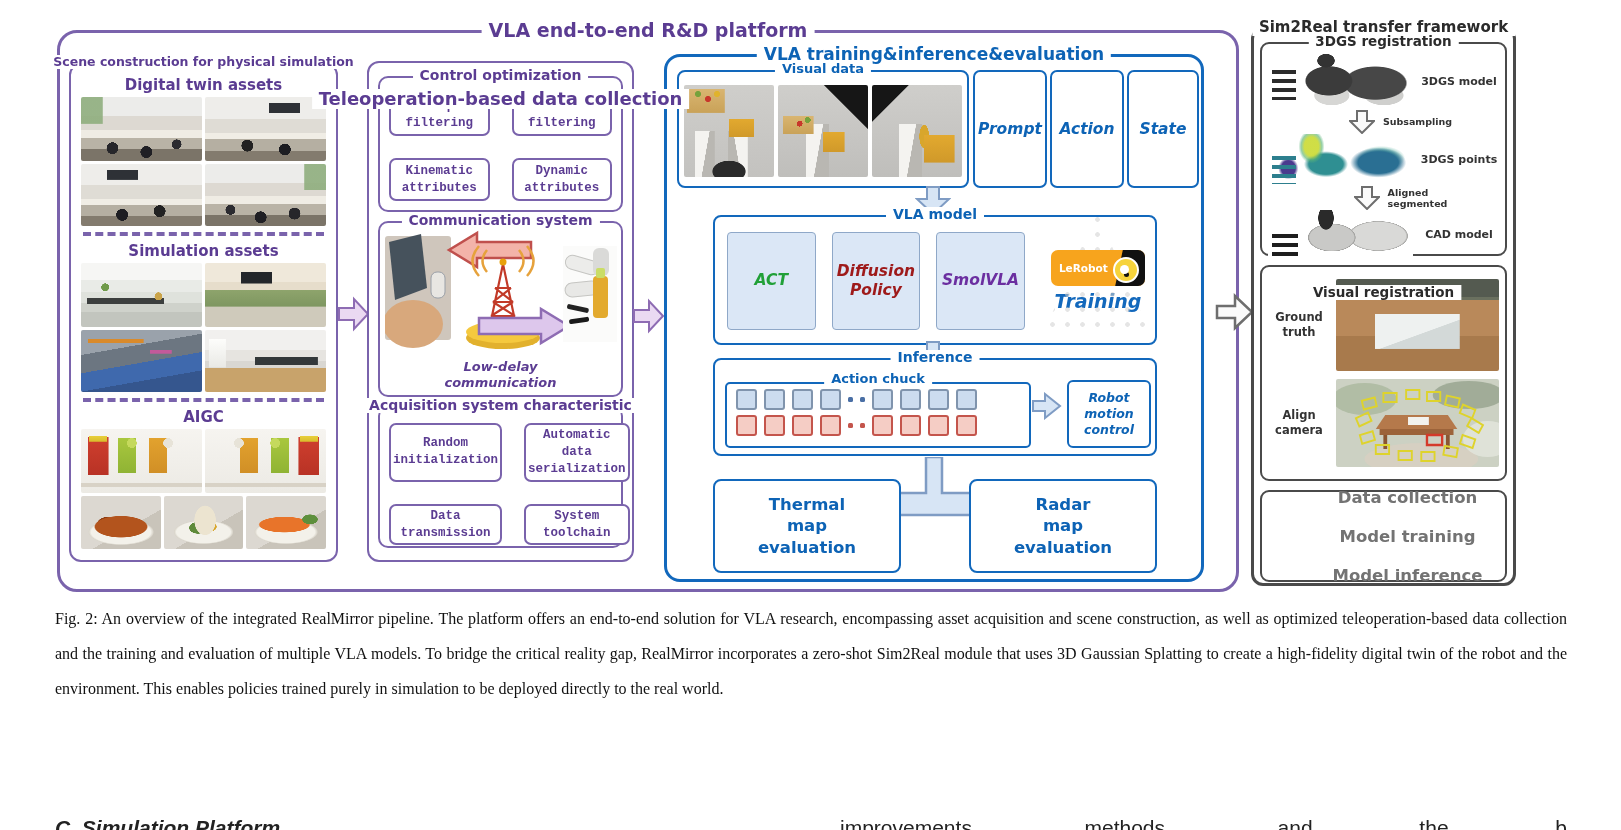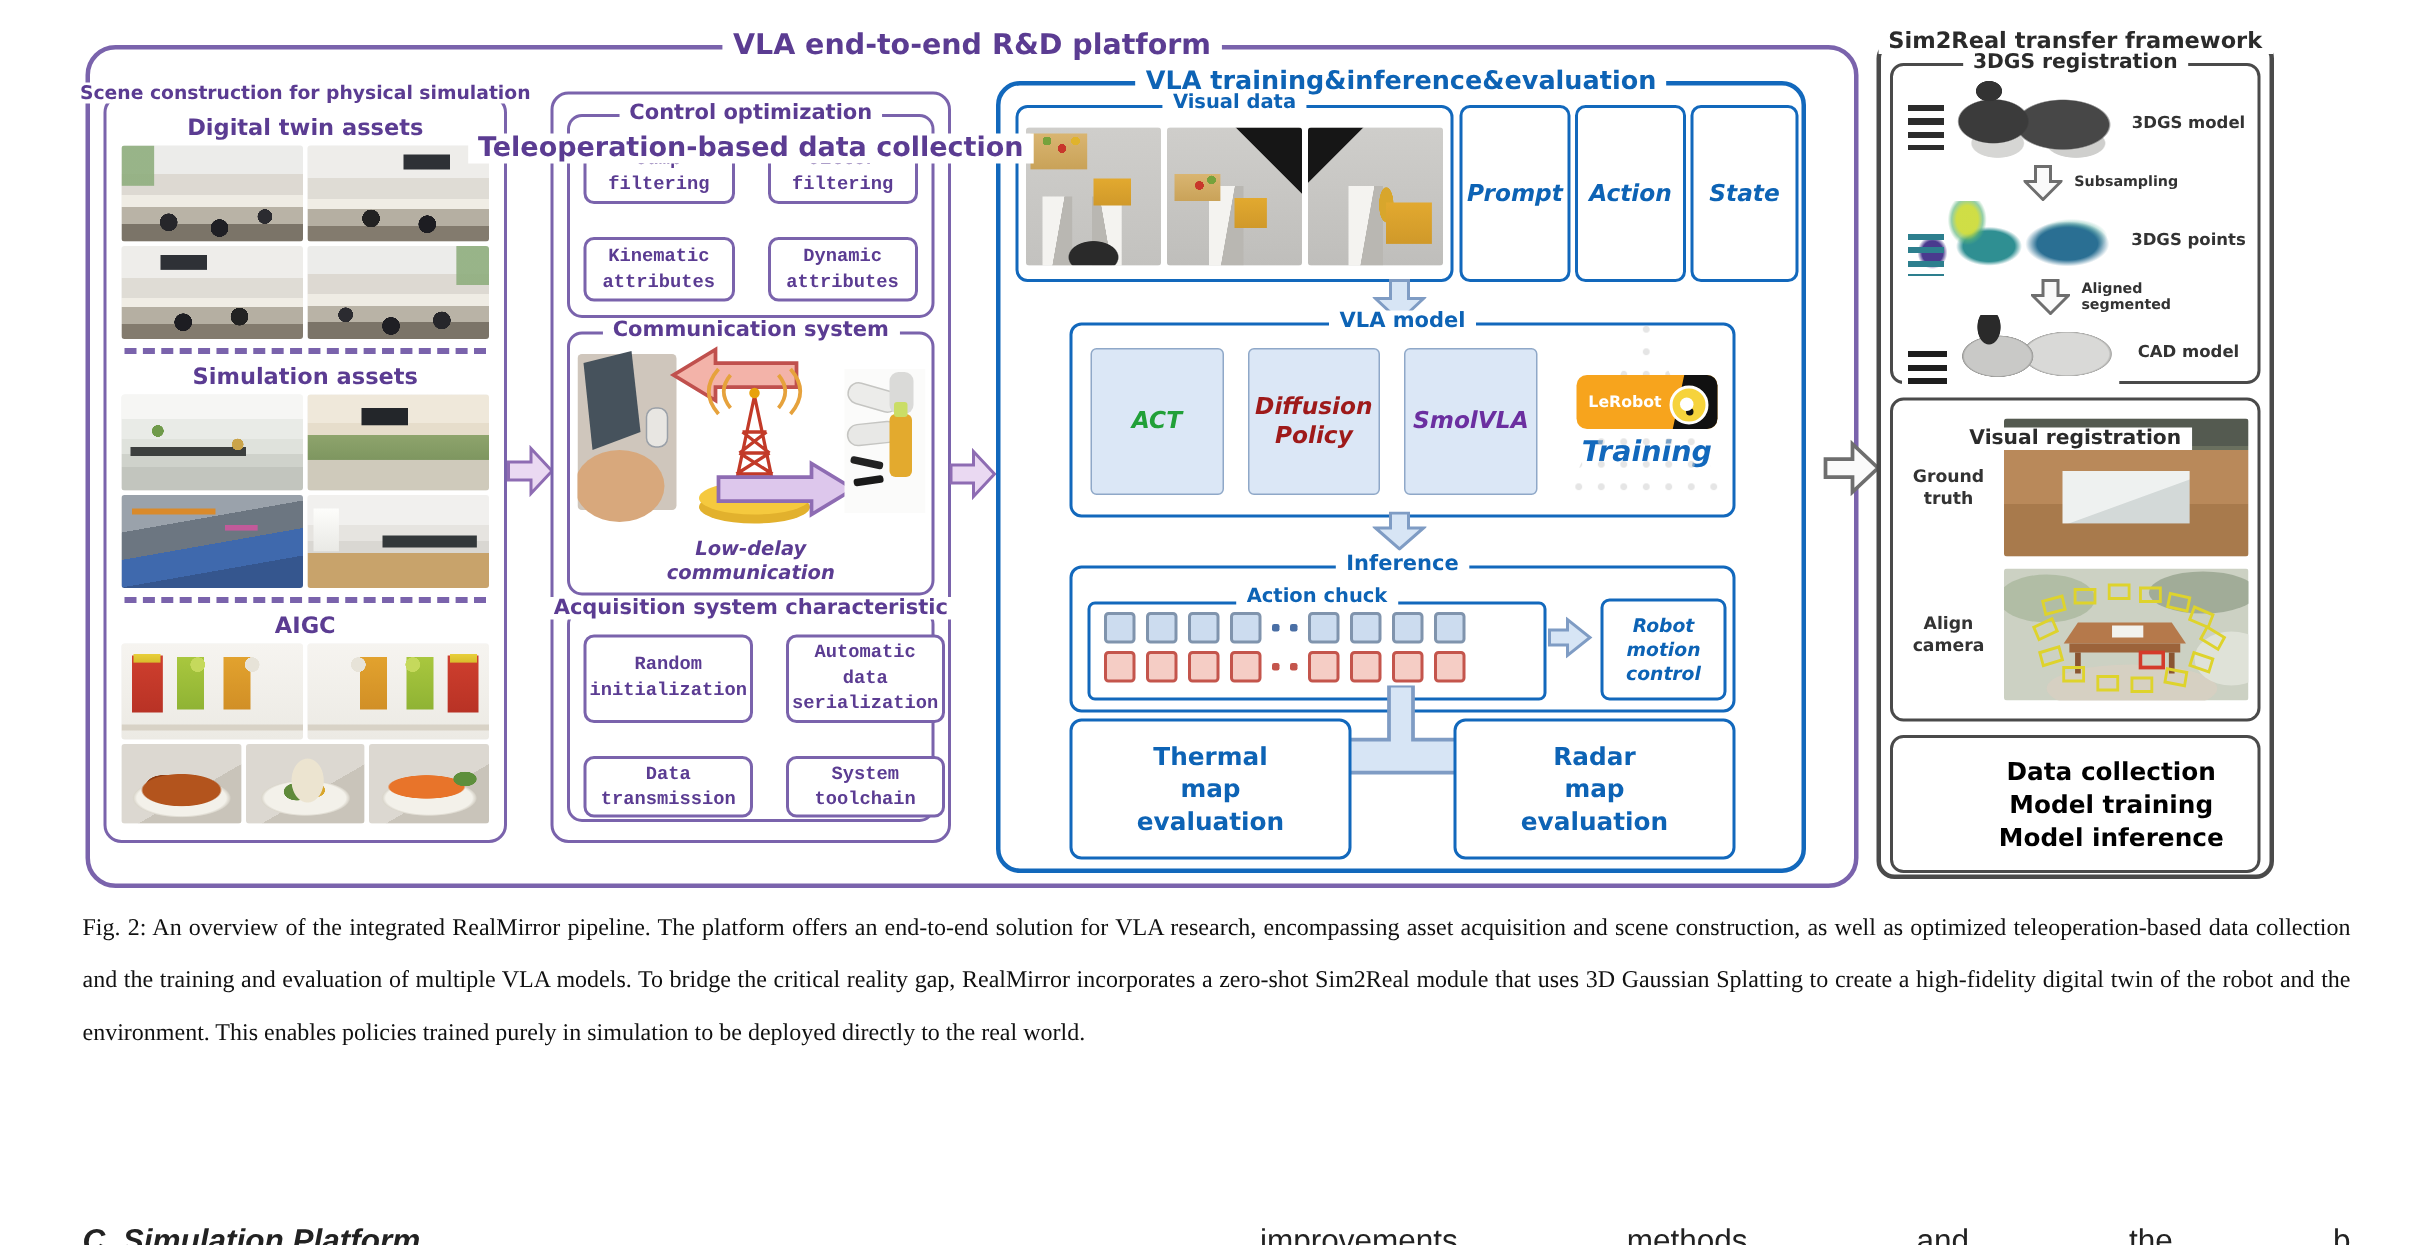--- a/index.html
+++ b/index.html
@@ -64,21 +64,21 @@
         justify-content:center;text-align:center;color:#0d63b5;font-weight:bold;font-size:16.5px;
         line-height:1.3;background:#fff;}
   
   .gs-row{display:flex;align-items:center;gap:6px;padding:0 6px;}
   .gs-label{width:80px;font-size:11px;font-weight:bold;color:#333;text-align:center;line-height:1.25;}
   .arrow-row{display:flex;align-items:center;gap:8px;justify-content:center;padding-left:34px;}
   .arrow-lbl{font-size:9.5px;font-weight:bold;color:#333;line-height:1.2;}
   .vr-row{display:flex;align-items:center;gap:6px;padding:4px 6px;}
   .vr-label{width:62px;font-size:11.5px;font-weight:bold;color:#333;text-align:center;line-height:1.3;}
   .steps{display:flex;flex-direction:column;align-items:center;justify-content:center;height:100%;
-        gap:3px;font-size:16.5px;font-weight:bold;color:#000000;padding-left:48px;}
+        gap:20px;font-size:16.5px;font-weight:bold;color:#737373;padding-left:48px;}
   
   .ph-off1{background-image:
      radial-gradient(circle 6px at 26% 80%,#26262a 97%,transparent),
      radial-gradient(circle 6px at 54% 86%,#1f1f24 97%,transparent),
      radial-gradient(circle 5px at 79% 74%,#2b2b30 97%,transparent),
      linear-gradient(90deg,rgba(143,174,126,.9) 0 100%),
      linear-gradient(180deg,#ececea 0 30%,#ddd9d2 30% 52%,#efece4 52% 64%,#b9b3a6 64% 82%,#7b7468 82%);
      background-size:100% 100%,100% 100%,100% 100%,18% 42%,100% 100%;
      background-position:0 0,0 0,0 0,0 0,0 0;}
   .ph-off2{background-image:
@@ -351,21 +351,21 @@
             </div>
             <div class="training-lbl">Training</div>
           </div>
         </div>
       </div>
 
       <svg class="abs" style="left:248px;top:284px;" width="36" height="26" viewBox="0 0 36 26">
         <polygon points="12,1 24,1 24,11 34,11 18,25 2,11 12,11" fill="#d7e5f5" stroke="#7f9cc4" stroke-width="2"></polygon>
       </svg>
 
-      <div class="bluebox" style="left:46px;top:320px;width:440px;height:94px;">
+      <div class="bluebox" style="left:46px;top:301px;width:440px;height:94px;">
         <span class="box-title bt-blue" style="font-size:14px;">Inference</span>
         <div class="abs" style="left:10px;top:22px;width:302px;height:62px;border:2px solid #1268bc;border-radius:5px;background:#fff;">
           <span class="box-title bt-blue" style="font-size:13px;top:-12px;">Action chuck</span>
           <div class="chuckrow">
             <span class="sq sq-b"></span>
               <span class="sq sq-b"></span>
               <span class="sq sq-b"></span>
               <span class="sq sq-b"></span>
             <span class="dot dot-b"></span>
               <span class="dot dot-b"></span>

